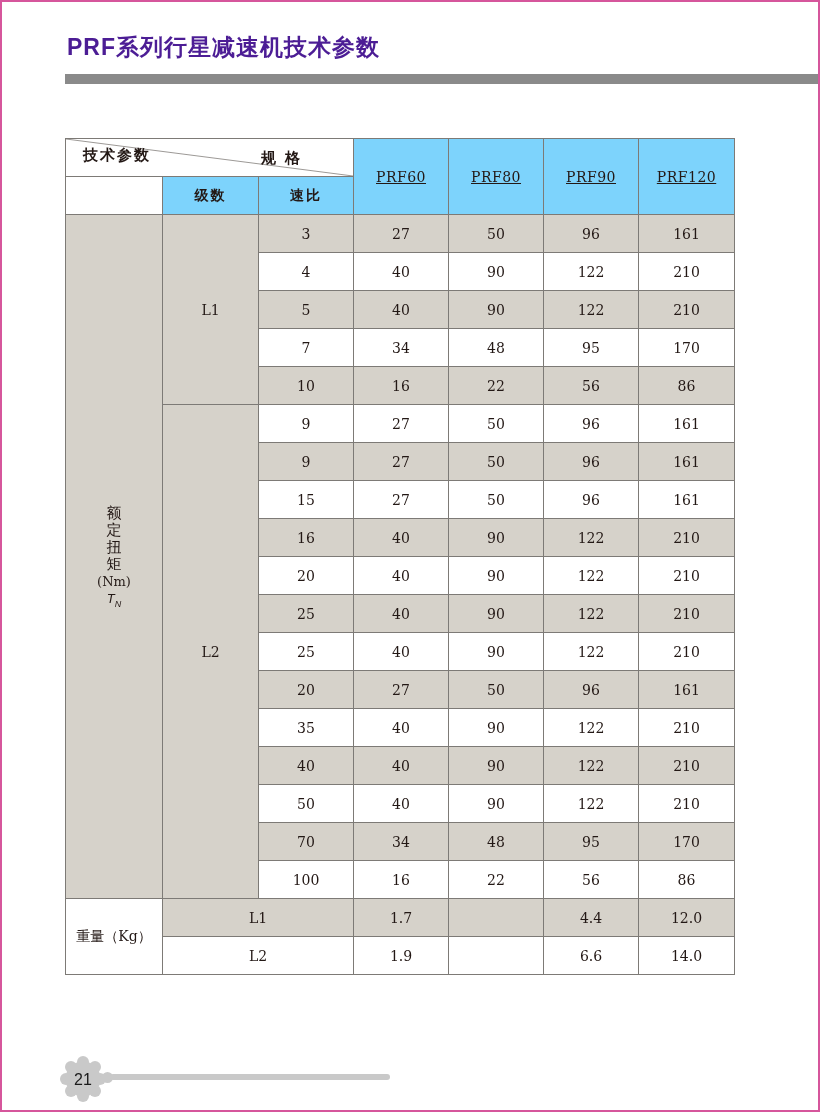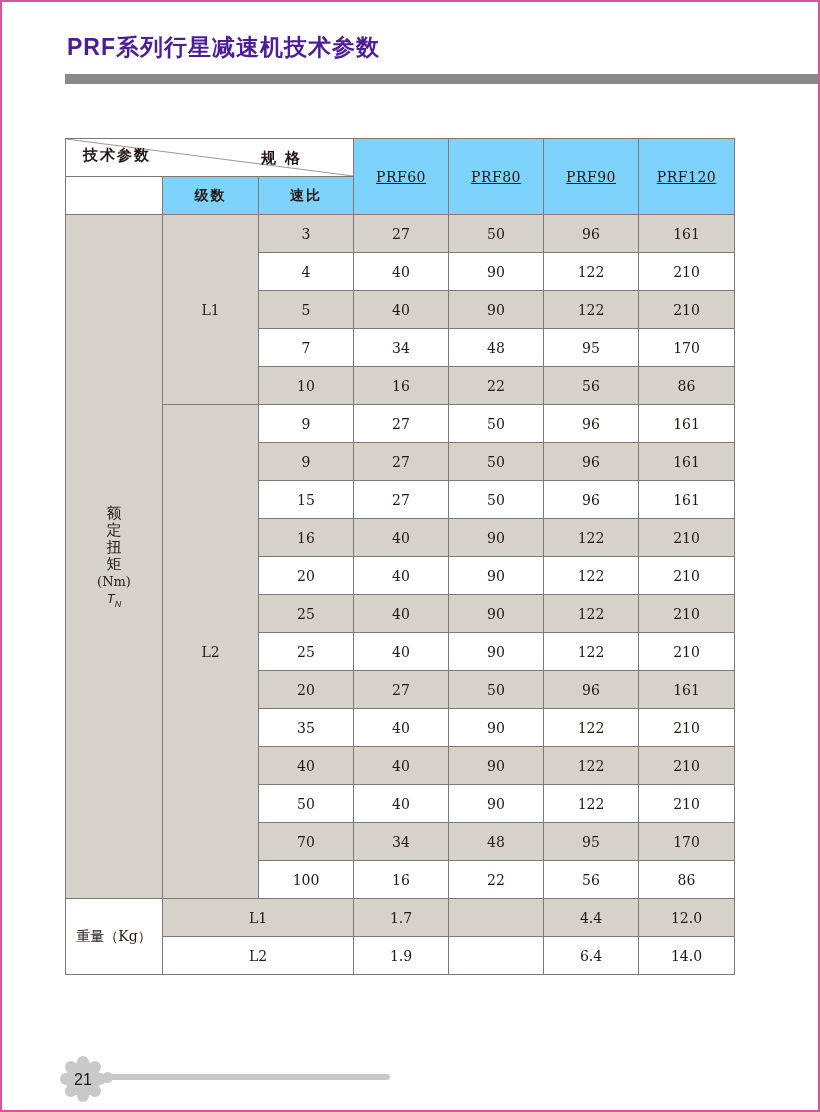--- a/index.html
+++ b/index.html
@@ -271,21 +271,21 @@
         <td class="stage-cell" colspan="2">L1</td>
         <td>1.7</td>
         <td></td>
         <td>4.4</td>
         <td>12.0</td>
       </tr>
       <tr>
         <td class="white-cell" colspan="2">L2</td>
         <td class="white-cell">1.9</td>
         <td class="white-cell"></td>
-        <td class="white-cell">6.4</td>
+        <td class="white-cell">6.6</td>
         <td class="white-cell">14.0</td>
       </tr>
     </tbody>
   </table>
 
   <svg class="gear-badge" width="52" height="52" viewBox="0 0 52 52">
     <g fill="#c9c9c9">
       <circle cx="43" cy="26" r="6"></circle>
       <circle cx="38" cy="38" r="6"></circle>
       <circle cx="26" cy="43" r="6"></circle>

